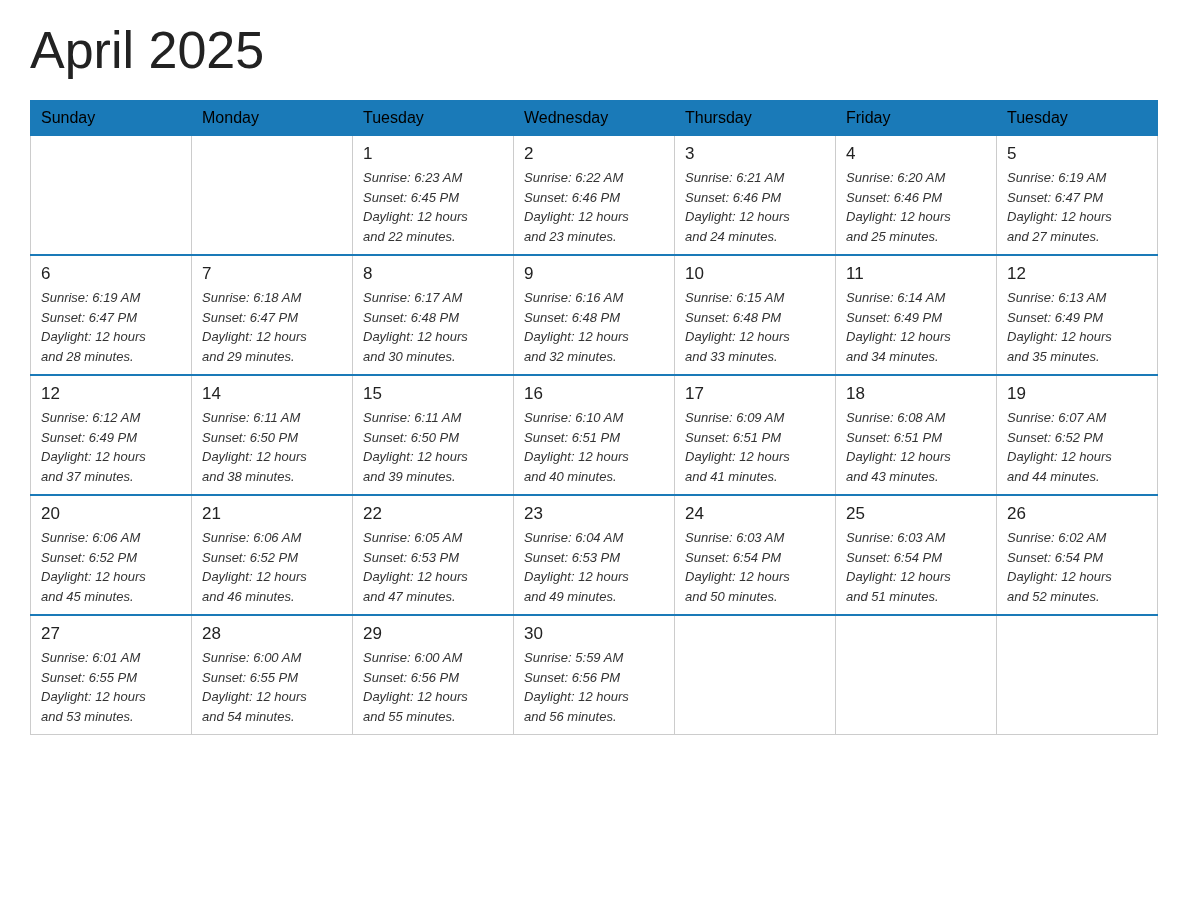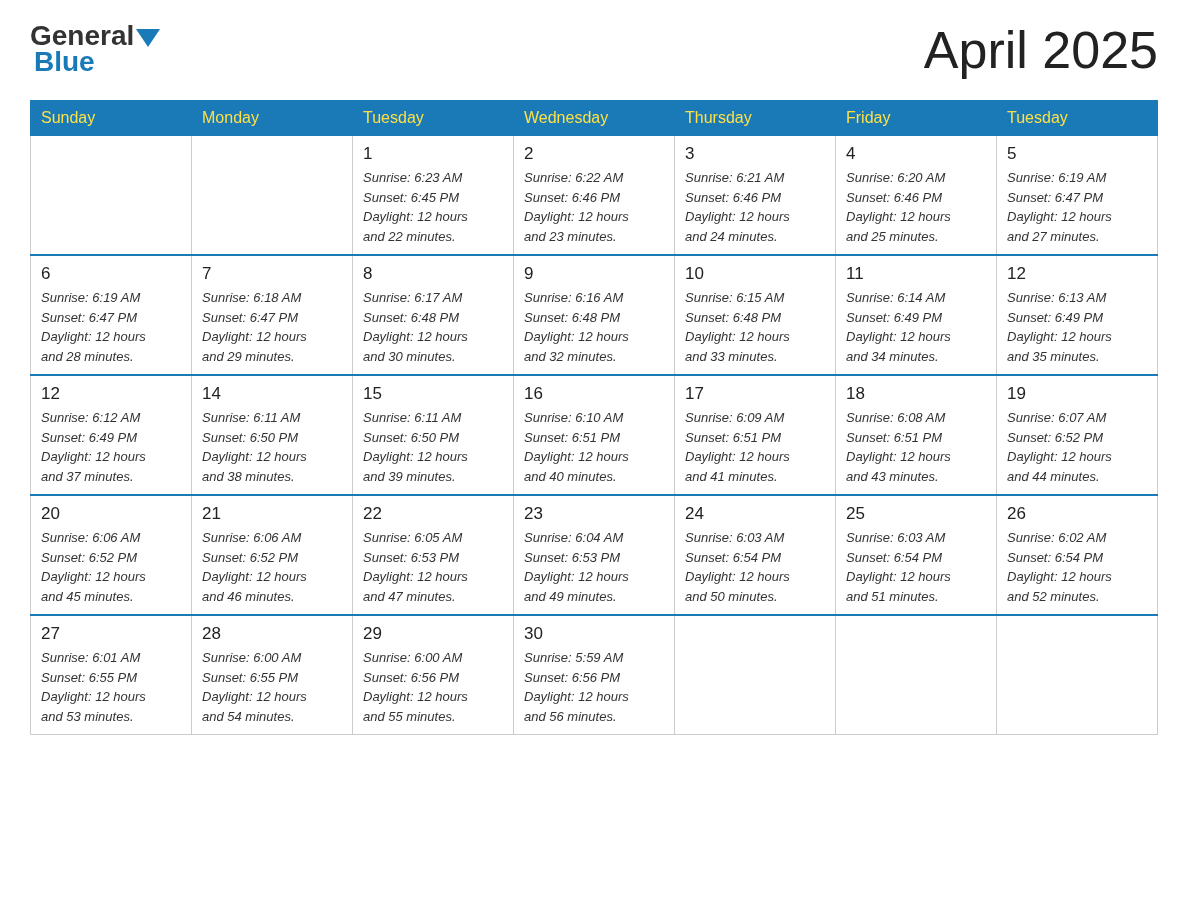--- a/index.html
+++ b/index.html
@@ -56,21 +56,21 @@
       color: #555;
       margin-top: 4px;
     }
     .calendar {
       width: 100%;
       border-collapse: collapse;
       border: 1px solid #ccc;
     }
     .calendar th {
       background-color: #1a7ab8;
-      color: #fde047;
+      color: #000000;
       padding: 8px 10px;
       text-align: left;
       font-size: 16px;
       font-weight: normal;
       border: 1px solid #1a7ab8;
     }
     .calendar td {
       vertical-align: top;
       padding: 8px 10px;
       border: 1px solid #ccc;
@@ -94,27 +94,20 @@
       background: #fff;
     }
     .row-divider td {
       border-top: 2px solid #1a7ab8;
     }
   </style>
 </head>
 <body>
 
 <div class="header">
-  <div class="logo">
-    <div class="logo-text">
-      <span class="logo-general">General</span>
-      <span class="logo-triangle"></span>
-    </div>
-    <span class="logo-blue" style="margin-top:-6px; margin-left:4px;">Blue</span>
-  </div>
   <div class="title-block">
     <div class="month-title">April 2025</div>
   </div>
 </div>
 
 <table class="calendar">
   <thead>
     <tr>
     <th>Sunday</th>
         <th>Monday</th>

